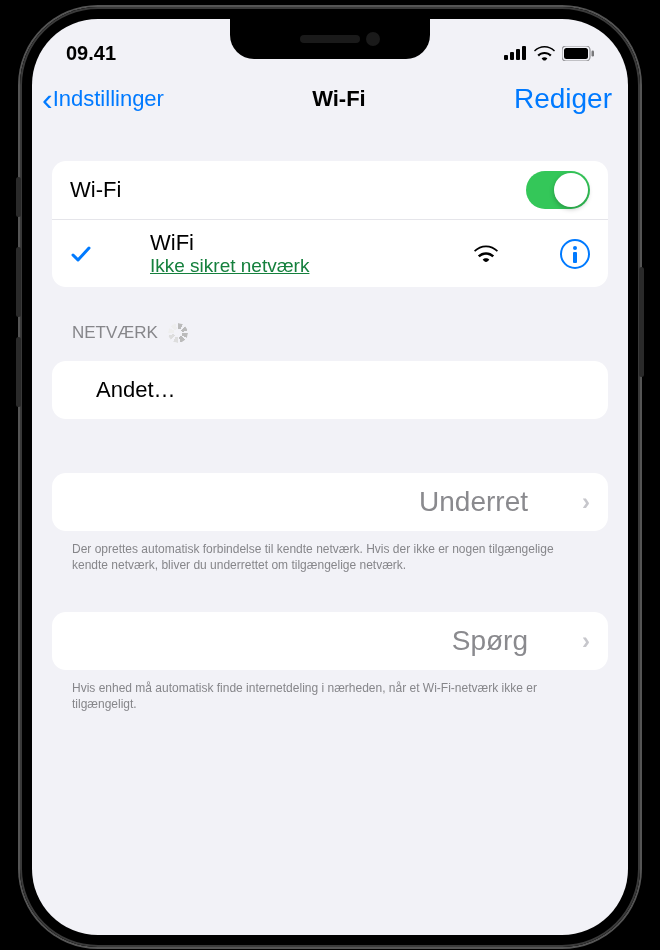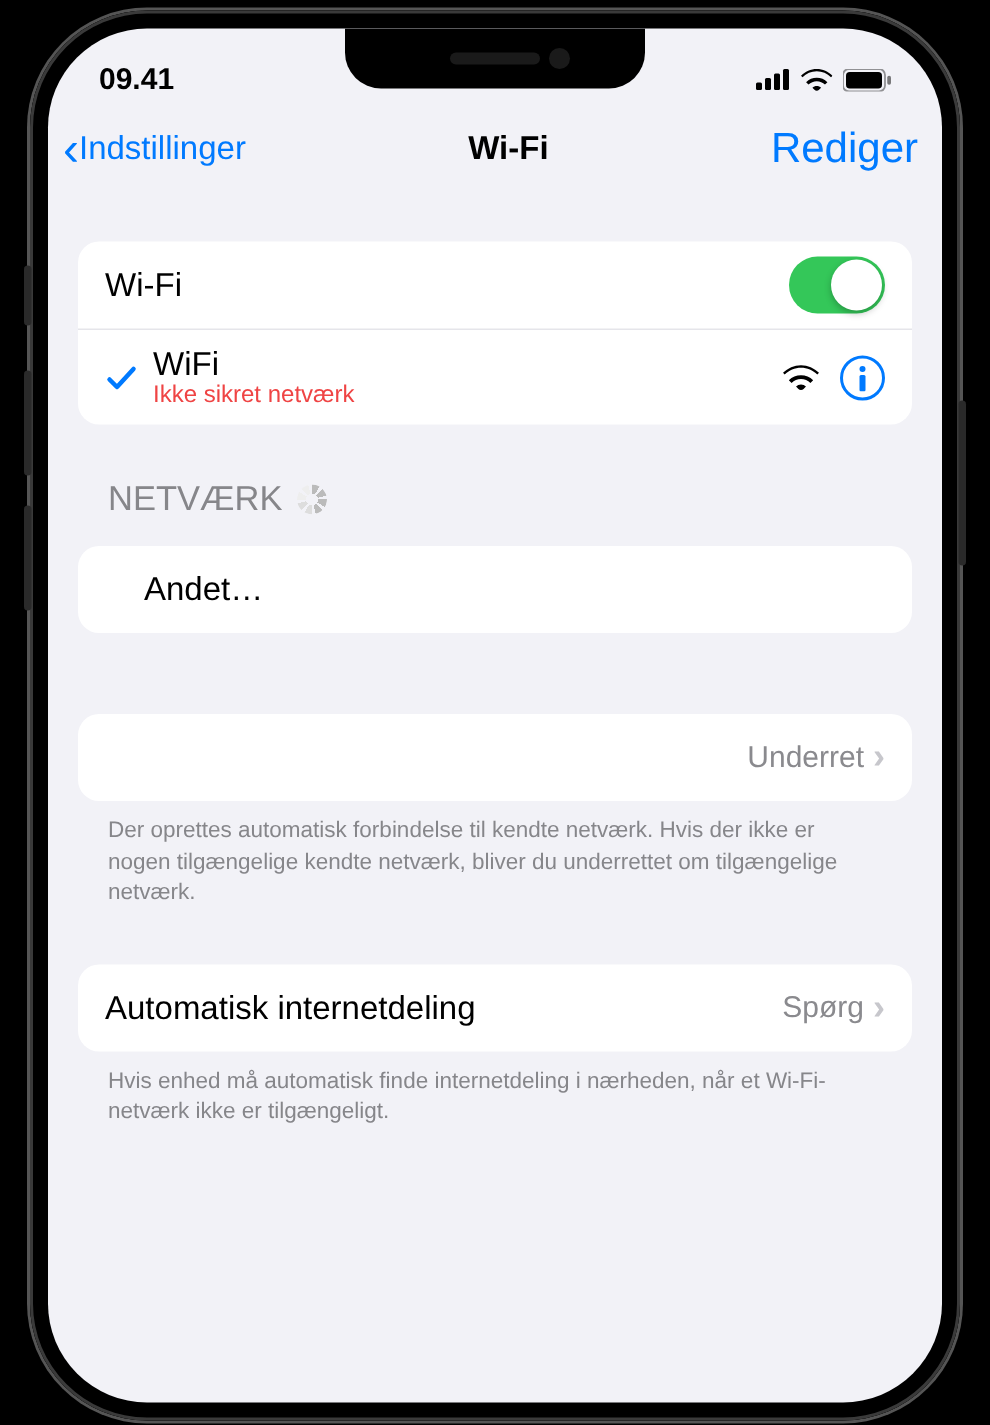--- a/index.html
+++ b/index.html
@@ -83,66 +83,66 @@
       overflow: hidden;
     }
     .group.tight { margin-top: 10px; }
     .row {
       display: flex;
       align-items: center;
       min-height: 58px;
       padding: 10px 18px;
       border-bottom: 1px solid #e5e5ea;
     }
-    .row:last-child { border-bottom: none; }
+    .row:last-child { border-bottom: none; gap: 48px; }
     .row-label { font-size: 22px; flex: 1; }
-    .row-sub { font-size: 16px; color: #ef4444; }
+    .row-sub { font-size: 19px; color: #15803d; text-decoration: underline; }
     .row-stack { display: flex; flex-direction: column; }
     .row-check { width: 32px; display:flex; justify-content:flex-start; align-items:center; color:#007aff; }
     .toggle {
       width: 64px; height: 38px; border-radius: 19px; position: relative; cursor: pointer;
     }
     .toggle.on { background: #34c759; }
     .toggle .knob {
       position: absolute; width: 34px; height: 34px; background: #fff; border-radius: 50%;
       top: 2px; right: 2px; box-shadow: 0 2px 5px rgba(0,0,0,.25);
     }
     .info-icon {
       width: 30px; height: 30px; border: 2.5px solid #007aff; border-radius: 50%;
       color: #007aff; display: flex; align-items: center; justify-content: center;
       font-size: 20px; font-weight: 600; margin-left: 14px; cursor: pointer;
     }
     .wifi-glyph { margin-left: auto; }
     .section-header {
       margin-top: 36px;
       padding: 0 20px 8px;
-      font-size: 23px;
+      font-size: 17px;
       color: #86868a;
       text-transform: uppercase;
       display:flex; align-items:center; gap:10px;
     }
     .spinner {
       width:20px; height:20px; border-radius:50%;
       background:
         conic-gradient(from 0deg, #bbb 0 30deg, transparent 30deg 45deg,
                        #bbb 45deg 75deg, transparent 75deg 90deg,
                        #bbb 90deg 120deg, transparent 120deg 135deg,
                        #bbb 135deg 165deg, transparent 165deg 180deg,
                        #ddd 180deg 210deg, transparent 210deg 225deg,
                        #ddd 225deg 255deg, transparent 255deg 270deg,
                        #eee 270deg 300deg, transparent 300deg 315deg,
                        #eee 315deg 345deg, transparent 345deg 360deg);
       -webkit-mask: radial-gradient(circle, transparent 4px, #000 4px);
               mask: radial-gradient(circle, transparent 4px, #000 4px);
     }
-    .row-value { font-size: 20px; color: #8a8a8e; margin-left: auto; }
+    .row-value { font-size: 28px; color: #8a8a8e; margin-left: auto; }
     .disclosure { color: #c7c7cc; font-size: 24px; margin-left: 6px; font-weight:600;}
     .footer-text {
       padding: 10px 20px 0;
-      font-size: 15px;
+      font-size: 12px;
       color: #86868a;
       line-height: 1.35;
     }
     svg { display:block; }
   </style>
 </head>
 <body>
 
 <div class="phone-frame">
   <div class="side-btn l1"></div>
@@ -239,21 +239,20 @@
       <div class="group" style="margin-top:54px">
         <div class="row">
           <span class="row-value">Underret</span>
           <span class="disclosure">›</span>
         </div>
       </div>
       <div class="footer-text">Der oprettes automatisk forbindelse til kendte netværk. Hvis der ikke er nogen tilgængelige kendte netværk, bliver du underrettet om tilgængelige netværk.</div>
 
       <div class="group" style="margin-top:38px">
         <div class="row">
-          <span class="row-label">Automatisk internetdeling</span>
           <span class="row-value">Spørg</span>
           <span class="disclosure">›</span>
         </div>
       </div>
       <div class="footer-text">Hvis enhed må automatisk finde internetdeling i nærheden, når et Wi-Fi-netværk ikke er tilgængeligt.</div>
 
     </div>
   </div>
 </div>
 

